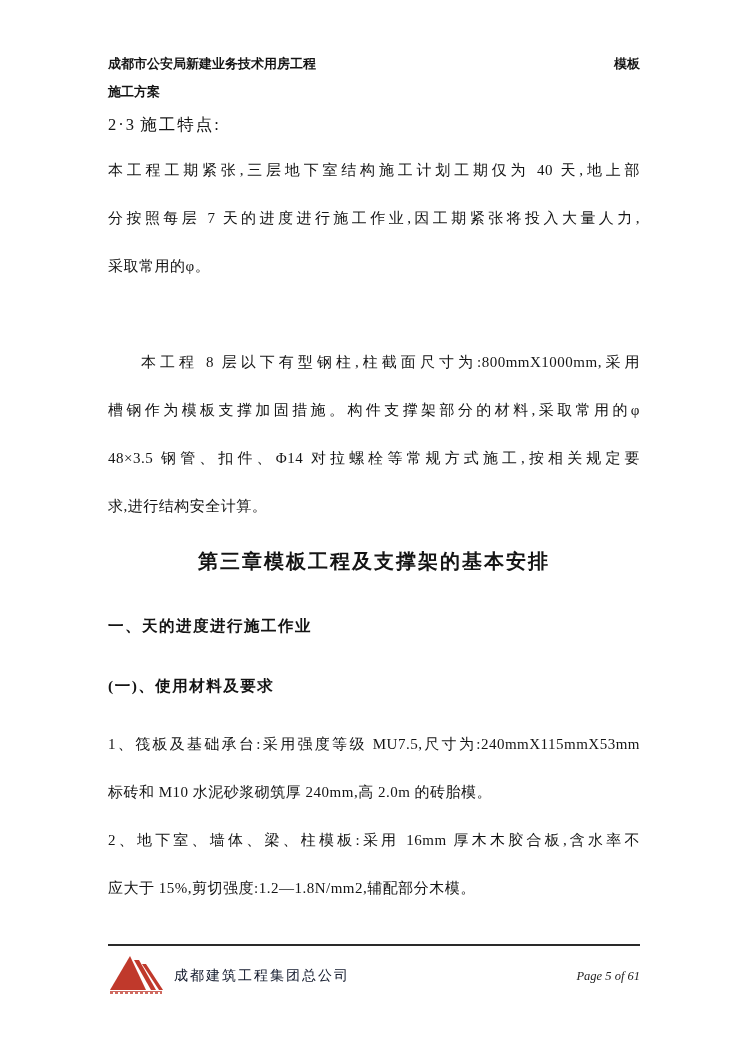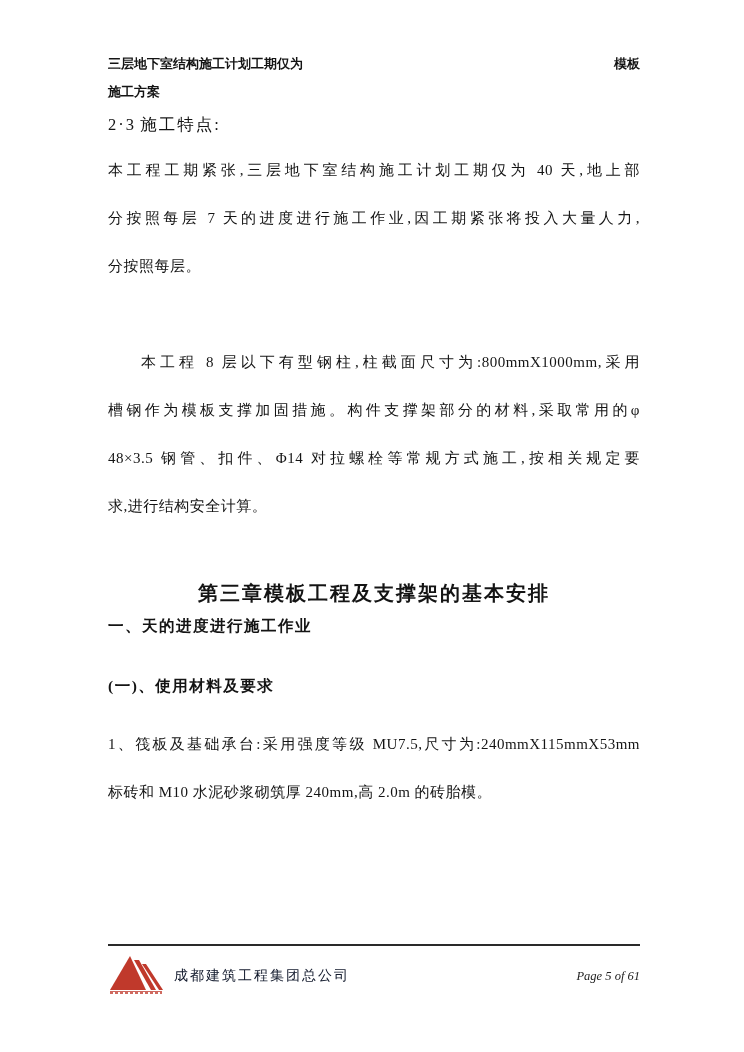--- a/index.html
+++ b/index.html
@@ -29,21 +29,21 @@
   .bodyblock { font-size: 15px; line-height: 48px; letter-spacing: 0.5px; }
   .p1 { top: 146px; }
   .p2 { top: 338px; }
   .i1 { top: 720px; }
   .i2 { top: 816px; }
   .jline { text-align: justify; text-align-last: justify; }
   .lline { text-align: left; text-align-last: left; }
   .indent { text-indent: 2.2em; }
 
   
-  .chapter { top: 548px; text-align: center; font-weight: bold; font-size: 20px; letter-spacing: 2px; margin-top: 32px; }
+  .chapter { top: 548px; text-align: center; font-weight: bold; font-size: 20px; letter-spacing: 2px; }
 
   
   .sec1 { top: 616px; font-weight: bold; font-size: 15.5px; letter-spacing: 1.5px; }
   .sub1 { top: 676px; font-weight: bold; font-size: 15.5px; letter-spacing: 1.5px; }
 
   
   .footer-rule { top: 944px; height: 2px; background: #2a2a2a; }
   .footer-row { top: 950px; display: flex; align-items: center; justify-content: space-between; height: 52px; }
   .footer-left { display: flex; align-items: center; gap: 8px; }
   .logo-wrap { position: relative; width: 58px; height: 48px; }
@@ -56,57 +56,61 @@
   .company { font-size: 14px; color: #0f172a; letter-spacing: 2px; }
   .page-num { font-style: italic; font-size: 12.5px; color: #222; }
 </style>
 </head>
 <body>
 
 <div class="page">
 
   <div class="abs doc-header">
     <div class="row1">
-      <span>三层地下室结构施工计划工期仅为</span>
+      <span>成都市公安局新建业务技术用房工程</span>
       <span>模板</span>
     </div>
     <div class="row2">
       <span>施工方案</span>
     </div>
   </div>
 
   <div class="abs h23">
     <span class="num">2·3</span>
     <span class="ttl">施工特点:</span>
   </div>
 
   <div class="abs bodyblock p1">
     <div class="jline">本工程工期紧张,三层地下室结构施工计划工期仅为 40 天,地上部</div>
     <div class="jline">分按照每层 7 天的进度进行施工作业,因工期紧张将投入大量人力,</div>
-    <div class="lline">分按照每层。</div>
+    <div class="lline">采取常用的φ。</div>
   </div>
 
   <div class="abs bodyblock p2">
     <div class="jline indent">本工程 8 层以下有型钢柱,柱截面尺寸为:800mmX1000mm,采用</div>
     <div class="jline">槽钢作为模板支撑加固措施。构件支撑架部分的材料,采取常用的φ</div>
     <div class="jline">48×3.5 钢管、扣件、Φ14 对拉螺栓等常规方式施工,按相关规定要</div>
     <div class="lline">求,进行结构安全计算。</div>
   </div>
 
   <div class="abs chapter">第三章模板工程及支撑架的基本安排</div>
 
   <div class="abs sec1">一、天的进度进行施工作业</div>
 
   <div class="abs sub1">(一)、使用材料及要求</div>
 
   <div class="abs bodyblock i1">
     <div class="jline">1、筏板及基础承台:采用强度等级 MU7.5,尺寸为:240mmX115mmX53mm</div>
     <div class="lline">标砖和 M10 水泥砂浆砌筑厚 240mm,高 2.0m 的砖胎模。</div>
   </div>
 
+  <div class="abs bodyblock i2">
+    <div class="jline">2、地下室、墙体、梁、柱模板:采用 16mm 厚木木胶合板,含水率不</div>
+    <div class="lline">应大于 15%,剪切强度:1.2—1.8N/mm2,辅配部分木模。</div>
+  </div>
 
   <div class="abs footer-rule"></div>
   <div class="abs footer-row">
     <div class="footer-left">
       <div class="logo-wrap">
         <svg width="58" height="48" viewBox="0 0 58 48">
           <polygon points="2,38 22,4 38,38" fill="#c0392b"></polygon>
           <polygon points="26,8 31,8 48,38 43,38" fill="#c0392b"></polygon>
           <polygon points="34,12 38,12 55,38 51,38" fill="#c0392b"></polygon>
         </svg>

